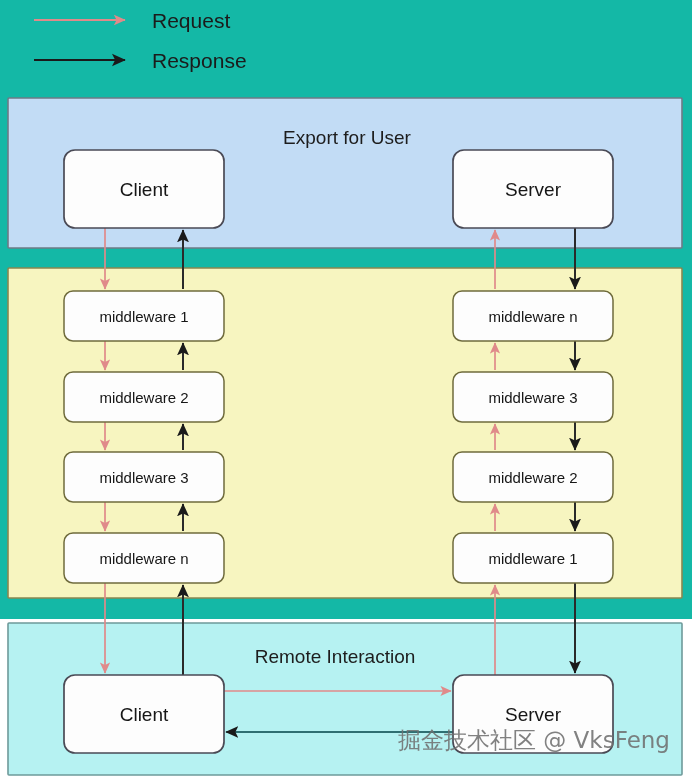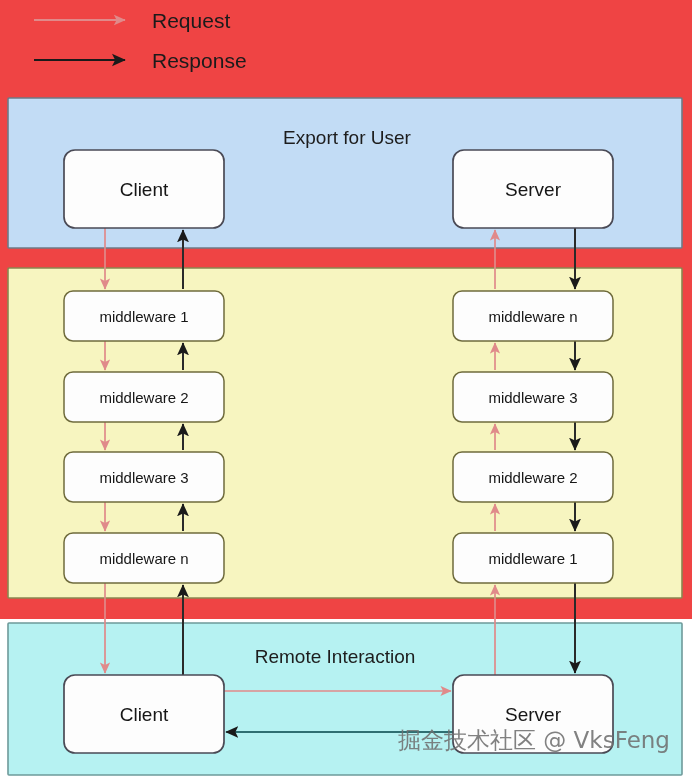--- a/index.html
+++ b/index.html
@@ -10,21 +10,21 @@
   body {
     width: 692px;
     height: 781px;
     font-family: "Liberation Sans", sans-serif;
     overflow: hidden;
   }
   #diagram-root {
     position: relative;
     width: 692px;
     height: 619px;
-    background: #ef4444;
+    background: #14b8a6;
   }
   svg.canvas {
     position: absolute;
     top: 0;
     left: 0;
     width: 692px;
     height: 781px;
   }
   .legend-label {
     font-size: 21px;

